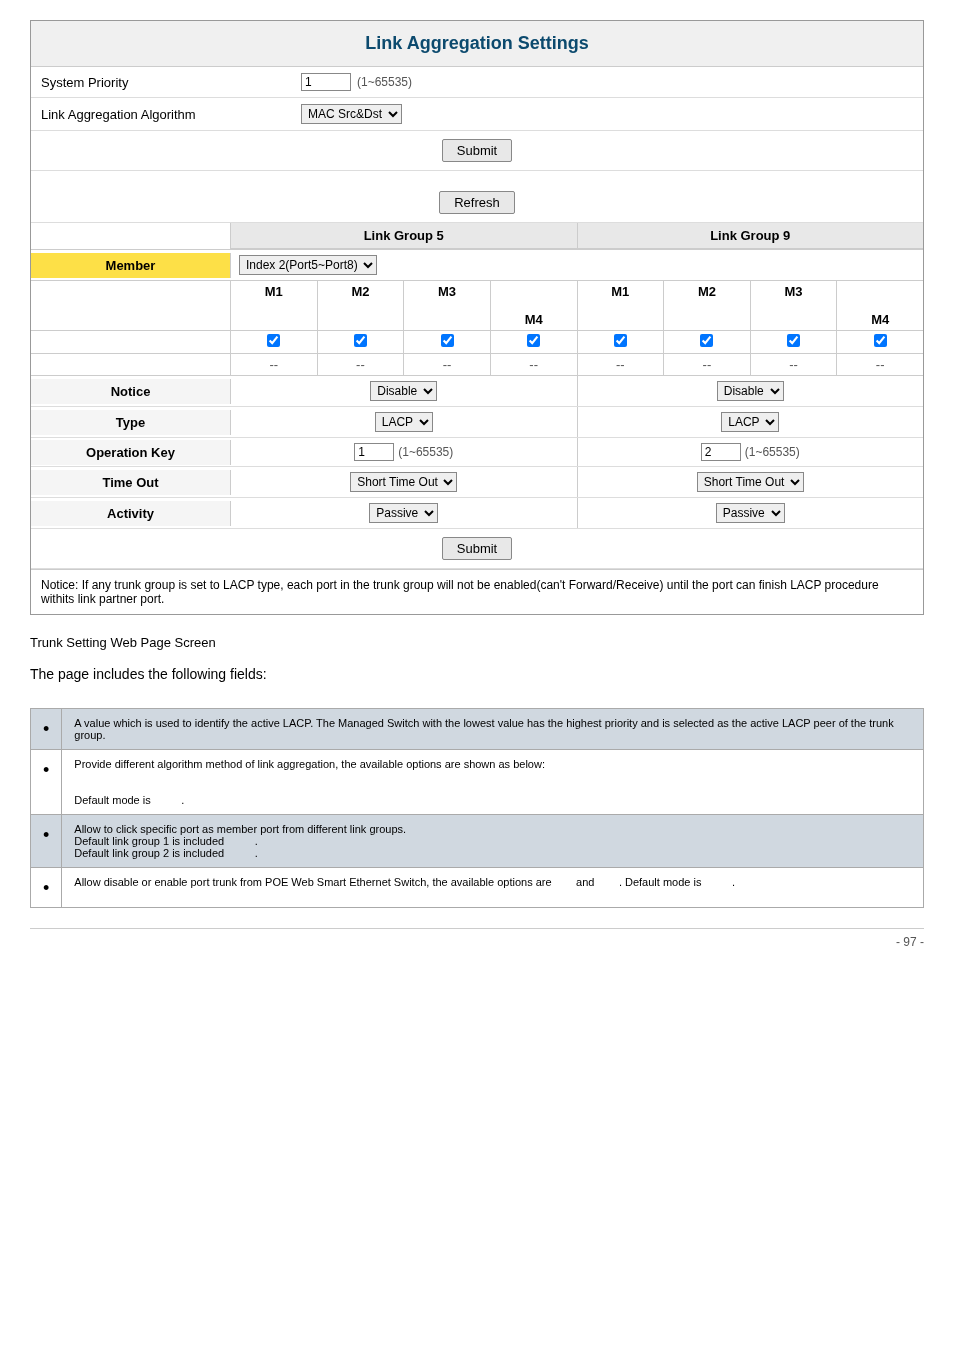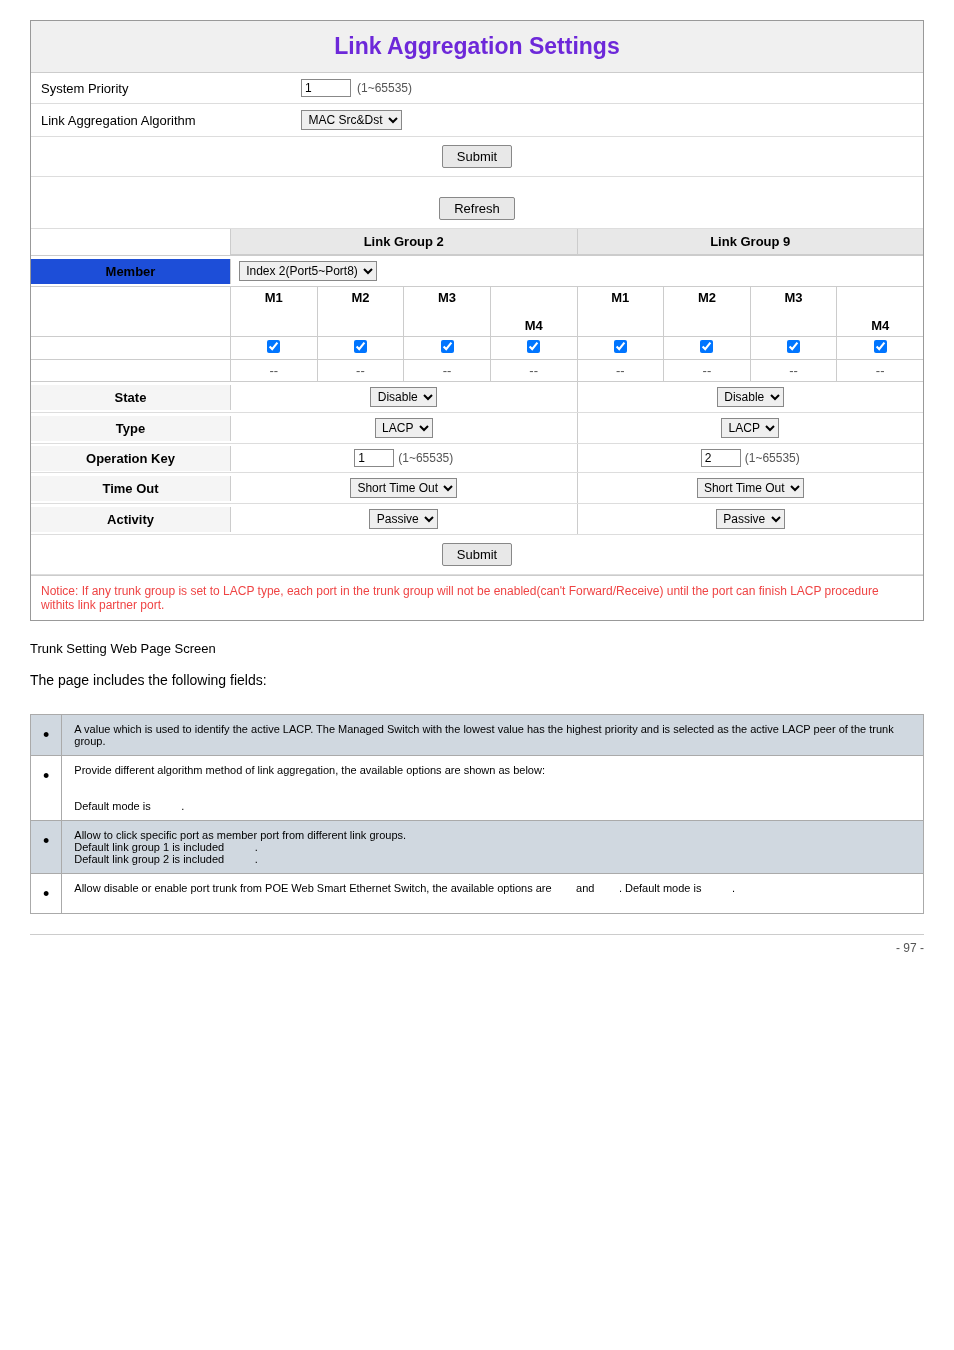--- a/index.html
+++ b/index.html
@@ -18,26 +18,26 @@
 
     
     .settings-box {
       border: 1px solid #999;
       margin-bottom: 20px;
       background: #fff;
     }
 
     .settings-title {
       text-align: center;
-      font-size: 23px;
+      font-size: 18px;
       font-weight: bold;
       padding: 12px;
       border-bottom: 1px solid #ccc;
       background: #f0f0f0;
-      color: #6d28d9;
+      color: #0c4a6e;
     }
 
     .settings-row {
       display: flex;
       align-items: center;
       border-bottom: 1px solid #ddd;
       padding: 6px 10px;
     }
 
     .settings-label {
@@ -71,21 +71,20 @@
       background: #e8e8e8;
       cursor: pointer;
       font-size: 13px;
       border-radius: 2px;
     }
 
     select.inline-select {
       font-size: 12px;
       padding: 1px 2px;
       border: 1px solid #888;
-      text-align: center;
     }
 
     input.inline-input {
       font-size: 12px;
       padding: 1px 3px;
       border: 1px solid #888;
       width: 40px;
     }
 
     
@@ -157,21 +156,21 @@
       display: flex;
       align-items: center;
       justify-content: center;
       padding: 5px 8px;
       gap: 4px;
     }
 
     .notice-box {
       padding: 8px 10px;
       font-size: 12px;
-      color: #ef4444;
+      color: #000000;
       border-top: 1px solid #ccc;
     }
 
     
     .figure-caption {
       text-align: left;
       font-size: 13px;
       margin: 8px 0 16px;
     }
 
@@ -265,29 +264,29 @@
 
     <div class="refresh-row">
       <button class="action-btn">Refresh</button>
     </div>
 
     <div class="link-group-section">
 
       <div style="display:flex; border-bottom:1px solid #ccc;">
         <div style="width:200px; border-right:1px solid #ccc;"></div>
         <div style="flex:1; border-right:1px solid #ccc;">
-          <div class="lg-group-title">Link Group 2</div>
+          <div class="lg-group-title">Link Group 5</div>
         </div>
         <div style="flex:1;">
           <div class="lg-group-title">Link Group 9</div>
         </div>
       </div>
 
       <div style="display:flex; border-bottom:1px solid #ccc; align-items:center;">
-        <div style="width:200px; border-right:1px solid #ccc; padding:5px 8px; text-align:center; font-weight:bold; background:#1d4ed8;">Member</div>
+        <div style="width:200px; border-right:1px solid #ccc; padding:5px 8px; text-align:center; font-weight:bold; background:#fde047;">Member</div>
         <div style="flex:1; padding:5px 8px;">
           <select class="inline-select">
             <option>Index 2(Port5~Port8)</option>
           </select>
         </div>
       </div>
 
       <div style="display:flex; border-bottom:1px solid #ccc;">
         <div style="width:200px; border-right:1px solid #ccc;"></div>
 
@@ -334,21 +333,21 @@
         </div>
         <div style="flex:1; display:flex;">
           <div class="lg-dash-cell">--</div>
           <div class="lg-dash-cell">--</div>
           <div class="lg-dash-cell">--</div>
           <div class="lg-dash-cell">--</div>
         </div>
       </div>
 
       <div class="settings-field-row">
-        <div class="sf-label">State</div>
+        <div class="sf-label">Notice</div>
         <div class="sf-group1">
           <select class="inline-select">
             <option>Disable</option>
             <option>Enable</option>
           </select>
         </div>
         <div class="sf-group2">
           <select class="inline-select">
             <option>Disable</option>
             <option>Enable</option>

